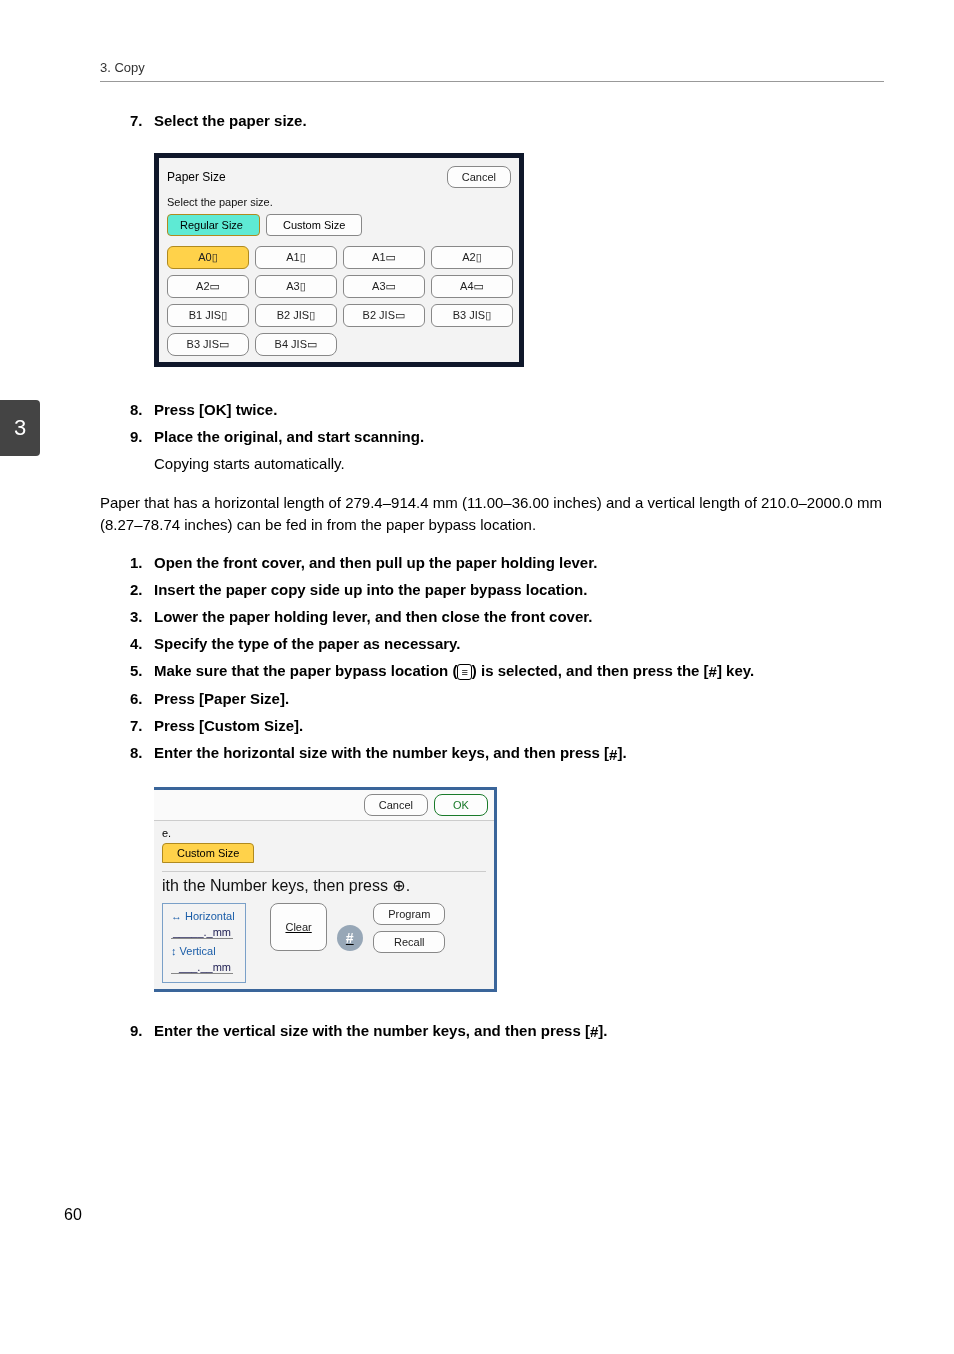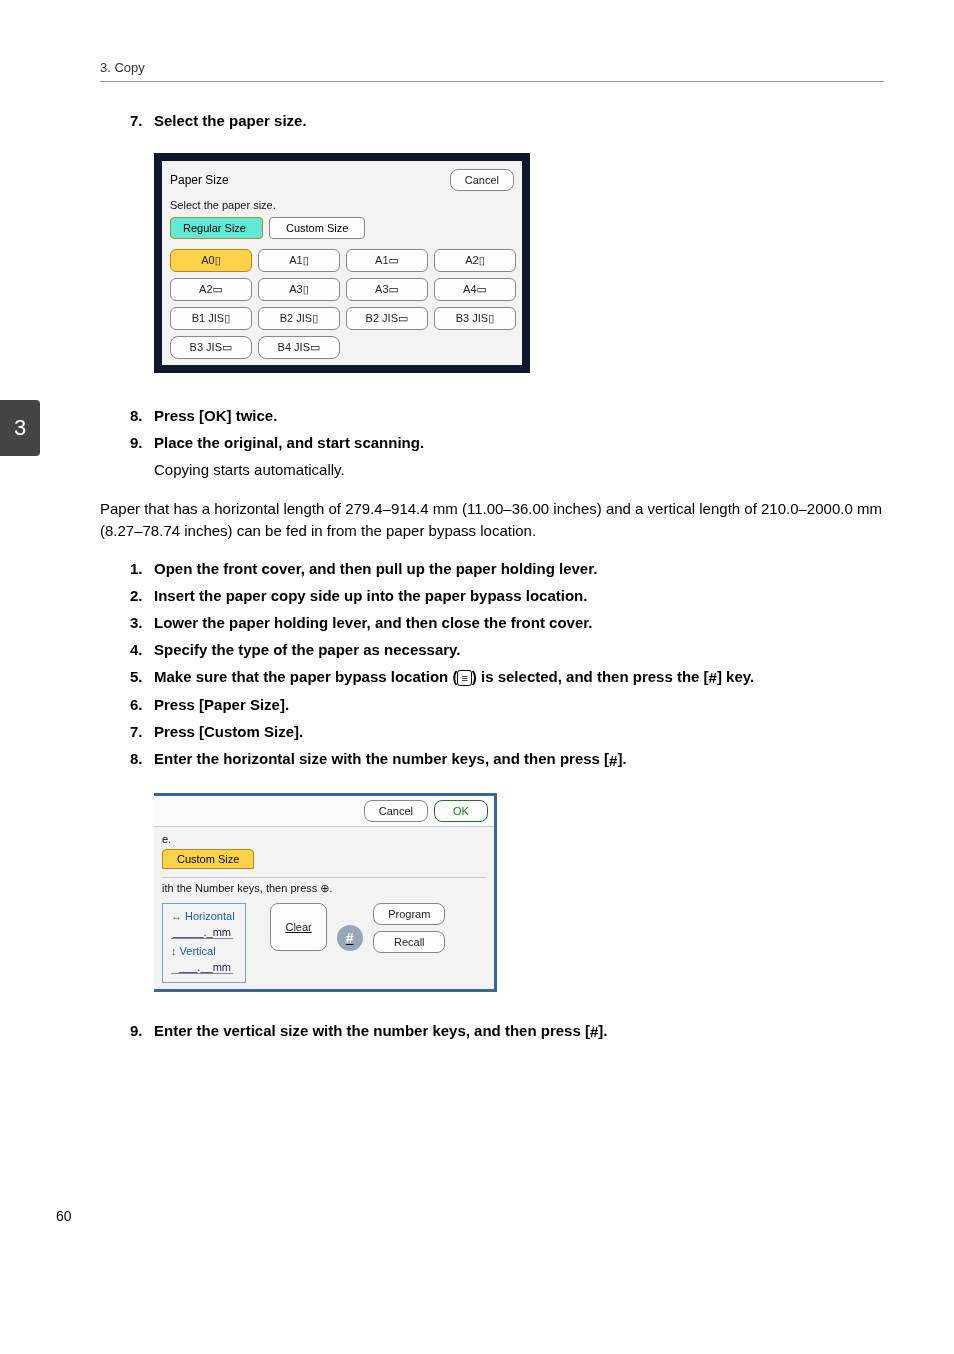--- a/index.html
+++ b/index.html
@@ -53,21 +53,21 @@
     font-weight: bold;
     flex: 1;
   }
   .normal-text {
     margin: 8px 0 20px 54px;
     font-size: 15px;
   }
   .illustration {
     margin: 14px 0 24px 54px;
     display: inline-block;
-    border: 8px solid #0f172a;
+    border: 5px solid #0f172a;
     background: #f3f3f3;
     padding: 0;
   }
   .illu-inner { padding: 6px 8px; }
   .illu-header {
     display: flex;
     justify-content: space-between;
     align-items: center;
     font-size: 12px;
     padding: 2px 0 6px 0;
@@ -142,21 +142,21 @@
     display: flex;
     justify-content: flex-end;
     gap: 6px;
     padding: 4px 6px;
     border-bottom: 1px solid #ccc;
     background: #fafafa;
   }
   .illu2-body { padding: 6px 8px; }
   .illu2-tabrow { margin: 4px 0 8px 0; }
   .illu2-tab { display:inline-block; border:1px solid #b08a1f; background:#ffd24a; border-radius:4px 4px 0 0; padding:3px 14px; font-size:11px; }
-  .illu2-instr { font-size: 11px; color:#111; margin:4px 0 8px 0; border-top:1px solid #ccc; padding-top:4px;}
+  .illu2-instr { font-size: 16px; color:#111; margin:4px 0 8px 0; border-top:1px solid #ccc; padding-top:4px;}
   .dim-box {
     display: inline-block;
     border: 1px solid #7aa0c8;
     padding: 6px 8px 8px 8px;
     font-size: 11px;
     color: #225;
     margin-right: 14px;
     vertical-align: top;
   }
   .dim-box .lbl { color: #1a5da8; display:block; margin-bottom:4px;}
@@ -165,22 +165,22 @@
   .btn-col2 { display:inline-flex; flex-direction:column; gap:6px; vertical-align:top; margin-left:6px;}
   .hash-circle {
     display:inline-flex; align-items:center; justify-content:center;
     width:26px; height:26px; border-radius:50%;
     background:#97a7b7; color:#fff; font-size:14px; font-weight:bold;
     vertical-align:top; margin: 22px 0 0 4px;
   }
   .footer-pagenum {
     position: absolute;
     bottom: 30px;
-    left: 56px;
-    font-size: 14px;
+    left: 64px;
+    font-size: 16px;
   }
 
   .inline-icon {
     display:inline-block;
     border:1px solid #000;
     border-radius:3px;
     padding:0 3px;
     font-size:11px;
     line-height:14px;
     vertical-align: middle;

